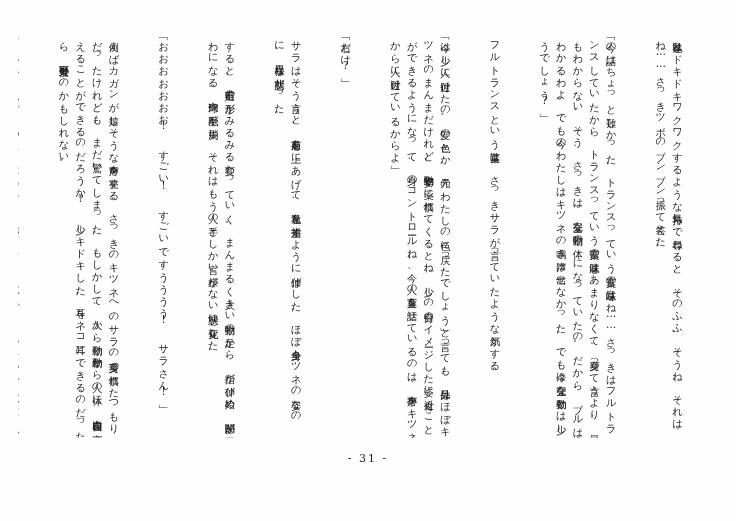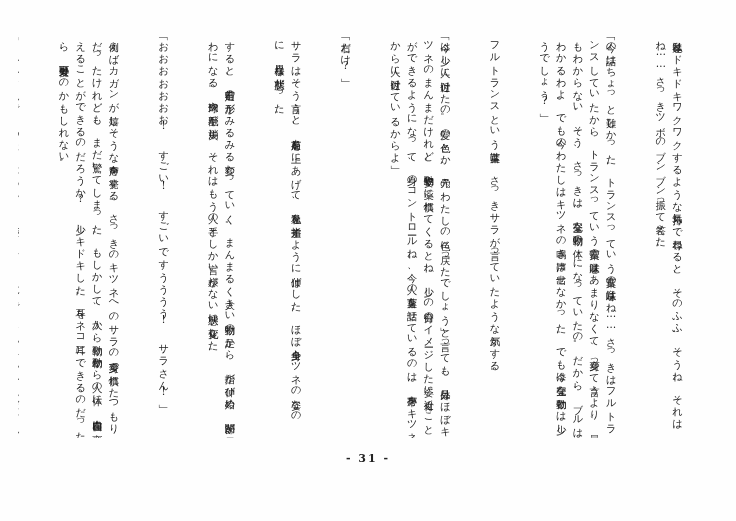--- a/index.html
+++ b/index.html
@@ -55,21 +55,20 @@
   #page-number {
     position: absolute;
     left: 0;
     right: 0;
     bottom: 56px;
     text-align: center;
     font-family: "DejaVu Serif", serif;
     font-size: 11px;
     letter-spacing: 2px;
     color: #222;
-    font-weight: bold;
   }
 </style>
 </head>
 <body>
 
 <div id="page">
 
   <div id="text-body">
     <div class="para">私達はドキドキワクワクするような気持ちで尋ねると、そのふふ、そうね、それはね……さっきツボのブンブン振って答えた。</div>
     <div class="para">「今の話はちょっと難しかった。トランスっていう言葉の意味はね……さっきはフルトランスしていたから、トランスっていう言葉の意味はあまりなくて、変身って言うより、最もわからない、そう、さっきは、完全な動物の体、になっていたの。だから、ブルはわかるわよ。でも今のわたしはキツネの鳴き声は出せなかった。でも今は完全な動物とは少し違うでしょう?」</div>

